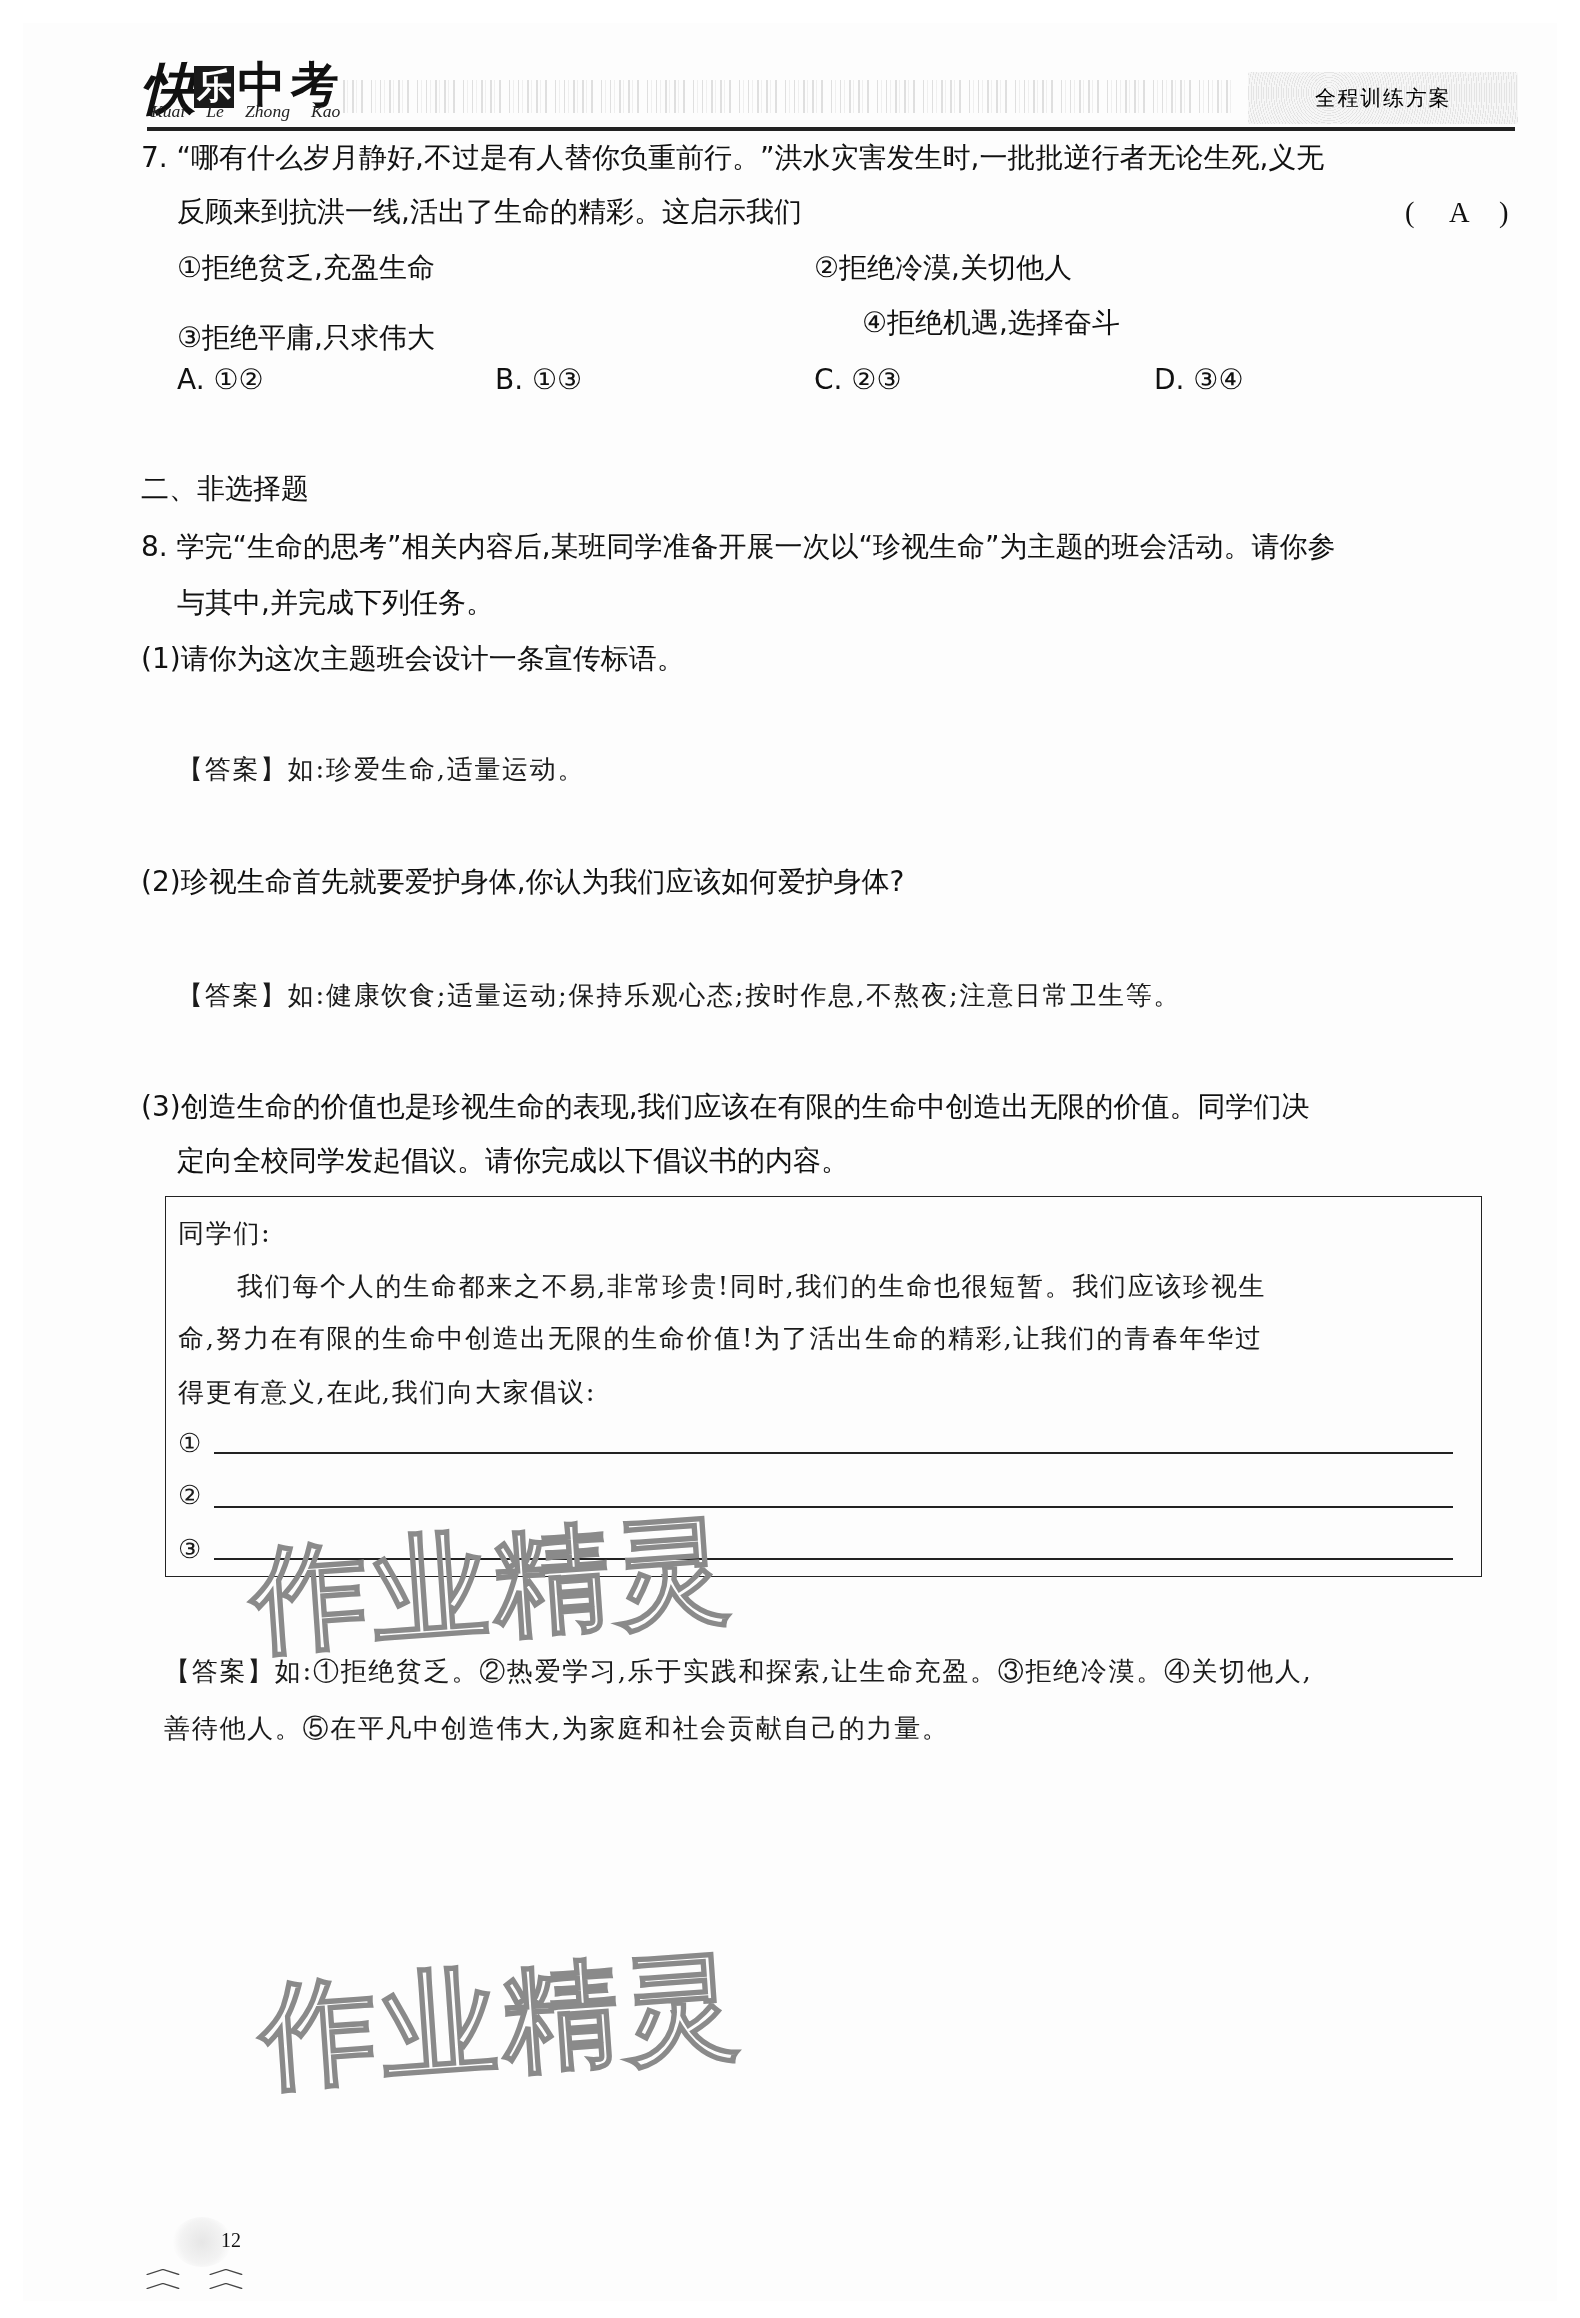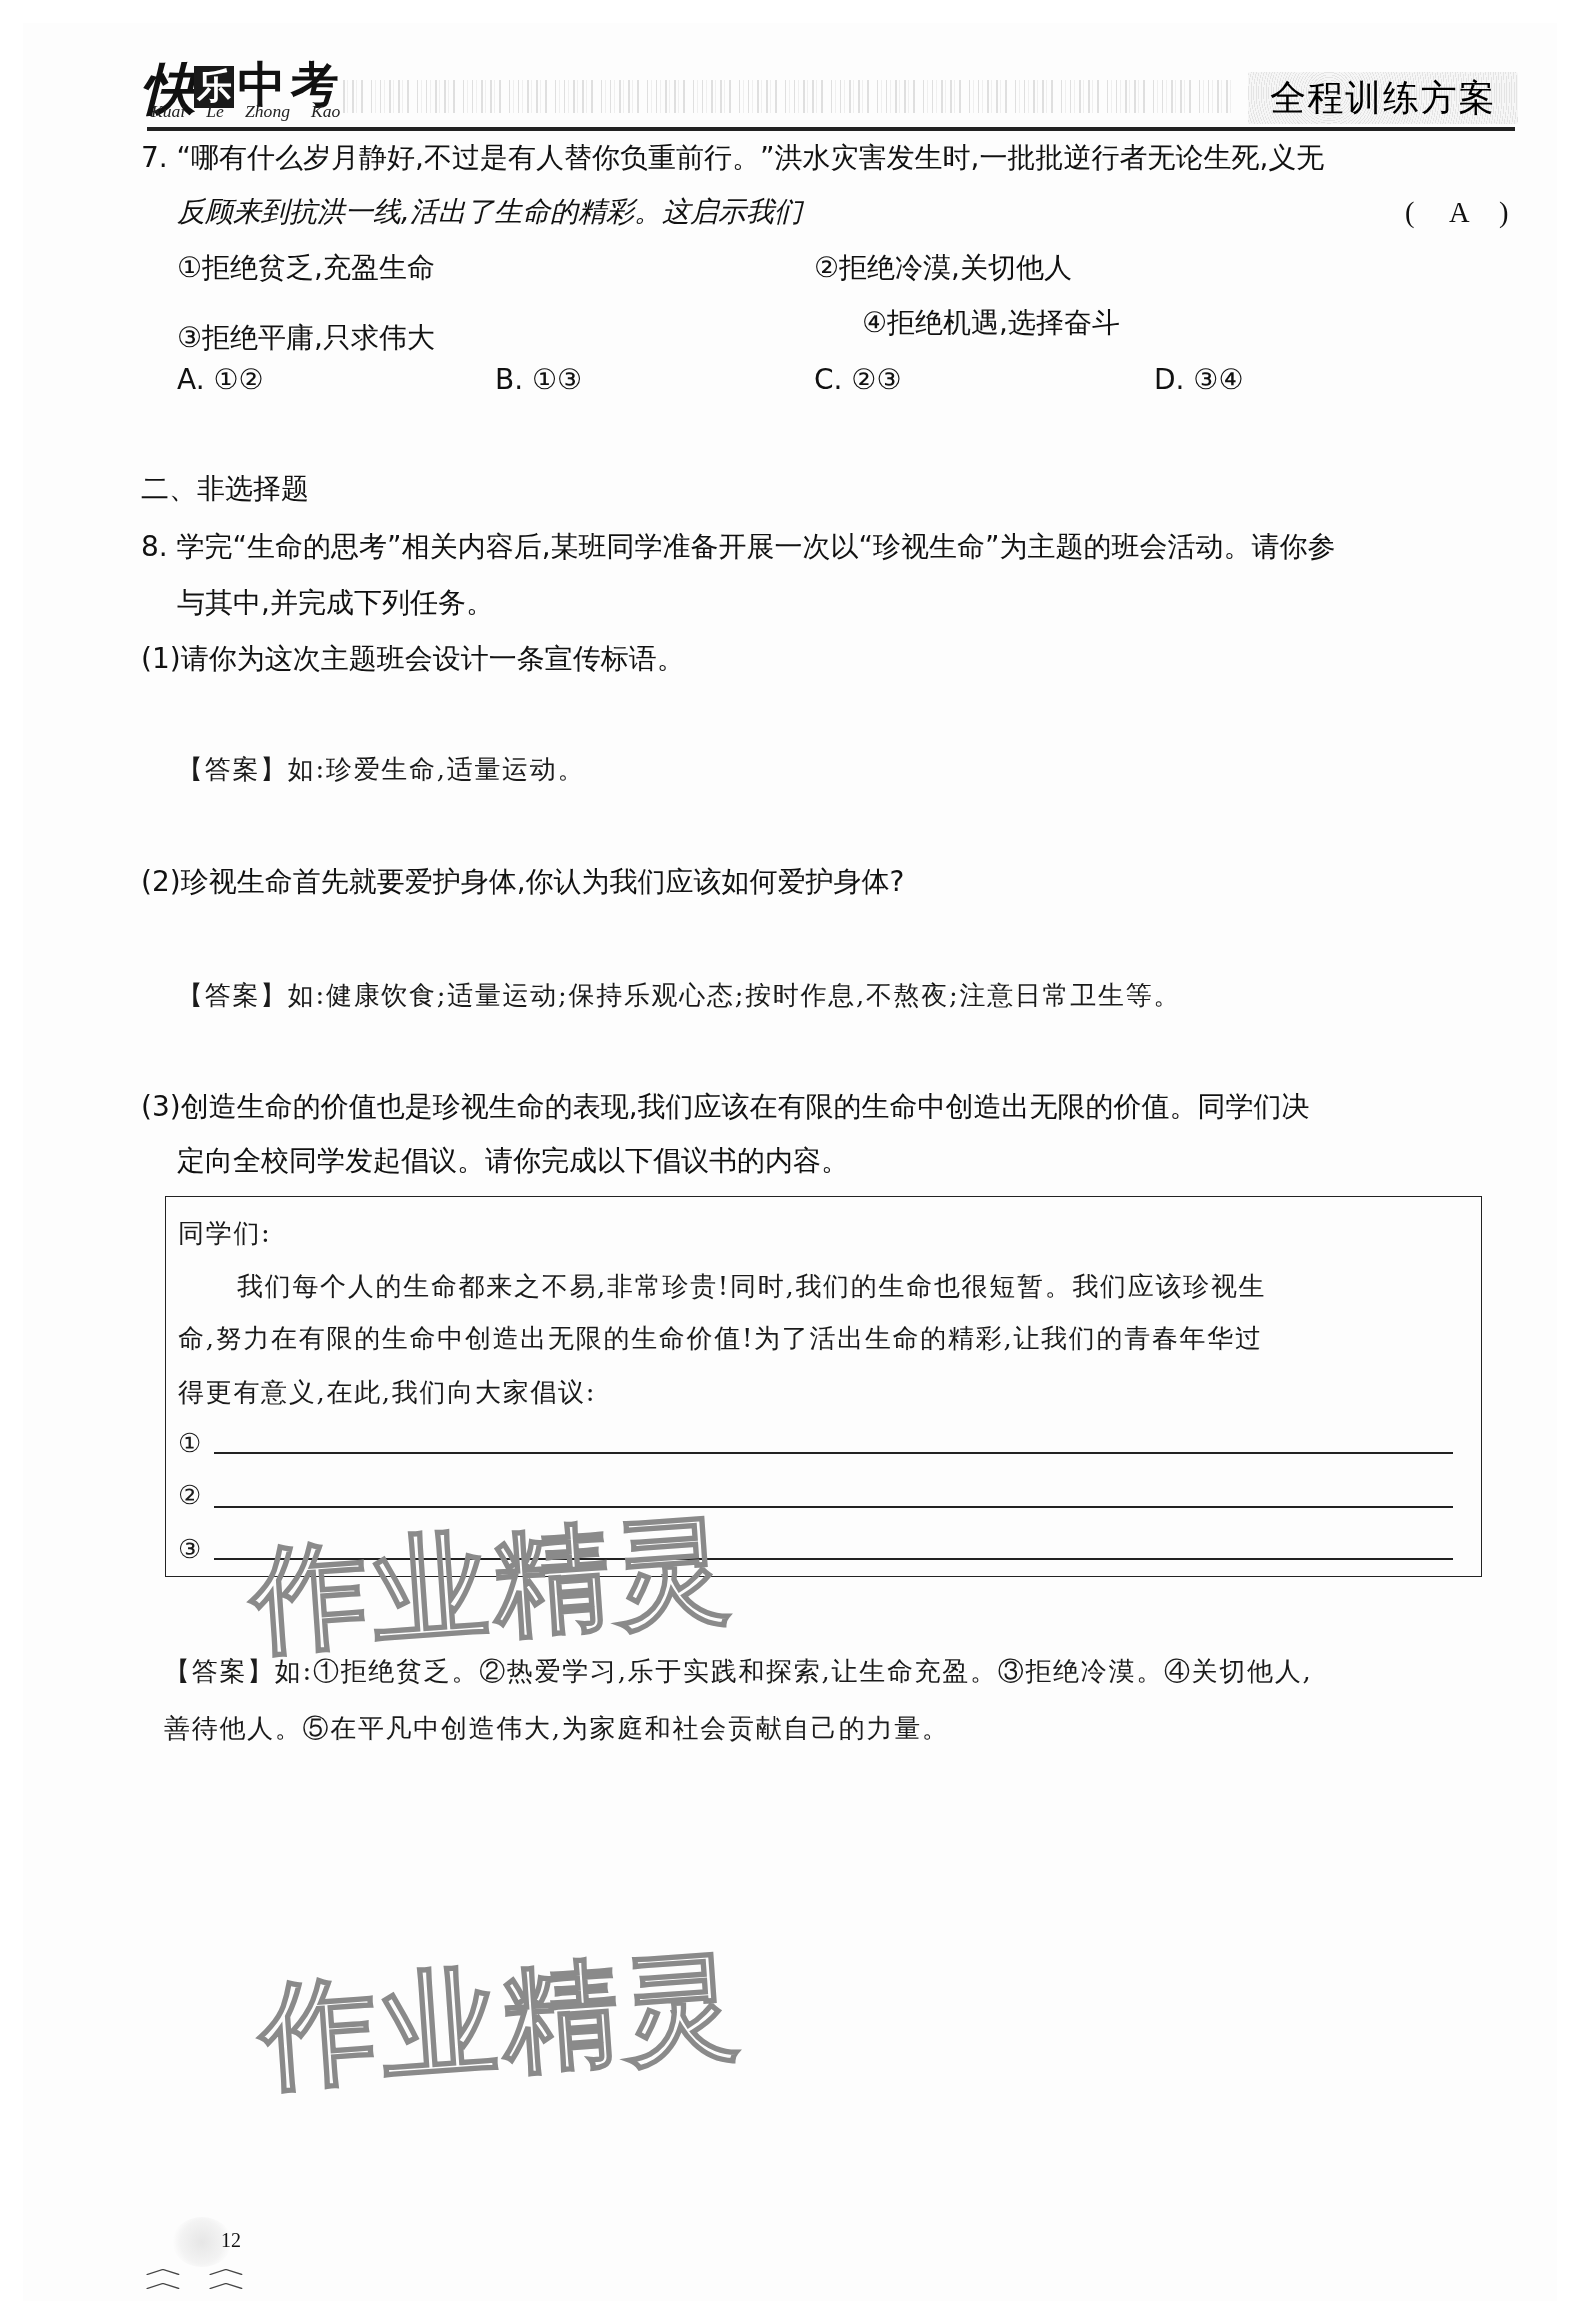--- a/index.html
+++ b/index.html
@@ -13,21 +13,21 @@
   .logo .kuai { font-family: "DejaVu Serif", serif; font-size: 55px; font-weight: bold; font-style: italic; line-height: 1; letter-spacing: -3.3px; }
   .logo .le { background: #1a1a1a; color: #fff; font-family: "DejaVu Sans", sans-serif; font-weight: bold; font-size: 35px; padding: 1.7px 2.5px; margin: 0 3.3px 8.4px 1.7px; line-height: 1.1; }
   .logo .zk { font-family: "DejaVu Sans", sans-serif; font-size: 48px; font-weight: bold; line-height: 1; margin-bottom: 8.4px; letter-spacing: 5px; }
   .logo-pinyin { left: 151px; top: 101px; font-family: "Liberation Serif", serif; font-style: italic; font-size: 17.6px; word-spacing: 16.7px; color: #222; }
   .barcode-strip { left: 343px; top: 80px; width: 888px; height: 33px;
     background: repeating-linear-gradient(90deg, #d8d8d8 0 1.7px, transparent 1.7px 4.2px, #ececec 4.2px 5px, transparent 5px 9.2px);
     opacity: .8; }
   .series-badge { left: 1248px; top: 72px; width: 270px; height: 52px;
     background: repeating-radial-gradient(circle at 30% 40%, #e4e4e4 0 0.8px, #f6f6f6 0.8px 2.5px);
     border-radius: 2.5px; display: flex; align-items: center; justify-content: center;
-    font-family: Liberation Mono, monospace; font-size: 36px; letter-spacing: 1.7px; color: #000; }
+    font-family: Liberation Mono, monospace; font-size: 21px; letter-spacing: 1.7px; color: #000; }
   .header-rule { left: 147px; top: 127px; width: 1368px; height: 4.2px; background: #222; }
 
   
   .txt { font-family: "DejaVu Sans", sans-serif; font-size: 28px; line-height: 1; white-space: nowrap; color: #111; }
   .ans { font-family: "DejaVu Serif", serif; font-size: 26px; color: #1a1a1a; white-space: nowrap; letter-spacing: 1.7px; }
   .paren { font-family: "Liberation Serif", serif; font-size: 28.5px; }
 
   
   .proposal-box { left: 165px; top: 1196px; width: 1317px; height: 381px; border: 1.7px solid #222; box-sizing: border-box; }
   .blank-line { height: 0; border-top: 2.5px solid #222; }
@@ -51,21 +51,21 @@
   <span class="kuai">快</span>
   <span class="le">乐</span>
   <span class="zk">中考</span>
 </div>
 <div class="abs logo-pinyin">Kuai Le Zhong Kao</div>
 <div class="abs barcode-strip"></div>
 <div class="abs series-badge">全程训练方案</div>
 <div class="abs header-rule"></div>
 
 <div class="abs txt" style="left:141px; top:144px;">7. “哪有什么岁月静好,不过是有人替你负重前行。”洪水灾害发生时,一批批逆行者无论生死,义无</div>
-<div class="abs txt" style="left:177px; top:198px;font-style:italic;">反顾来到抗洪一线,活出了生命的精彩。这启示我们</div>
+<div class="abs txt" style="left:177px; top:198px;">反顾来到抗洪一线,活出了生命的精彩。这启示我们</div>
 <div class="abs paren" style="left:1405px; top:197px;">(</div>
 <div class="abs paren" style="left:1449px; top:197px;">A</div>
 <div class="abs paren" style="left:1499px; top:197px;">)</div>
 
 <div class="abs txt" style="left:177px; top:254px;">①拒绝贫乏,充盈生命</div>
 <div class="abs txt" style="left:814px; top:254px;">②拒绝冷漠,关切他人</div>
 <div class="abs txt" style="left:177px; top:309px;margin-top:15px;">③拒绝平庸,只求伟大</div>
 <div class="abs txt" style="left:862px; top:309px;">④拒绝机遇,选择奋斗</div>
 
 <div class="abs txt" style="left:177px; top:366px;">A. ①②</div>

